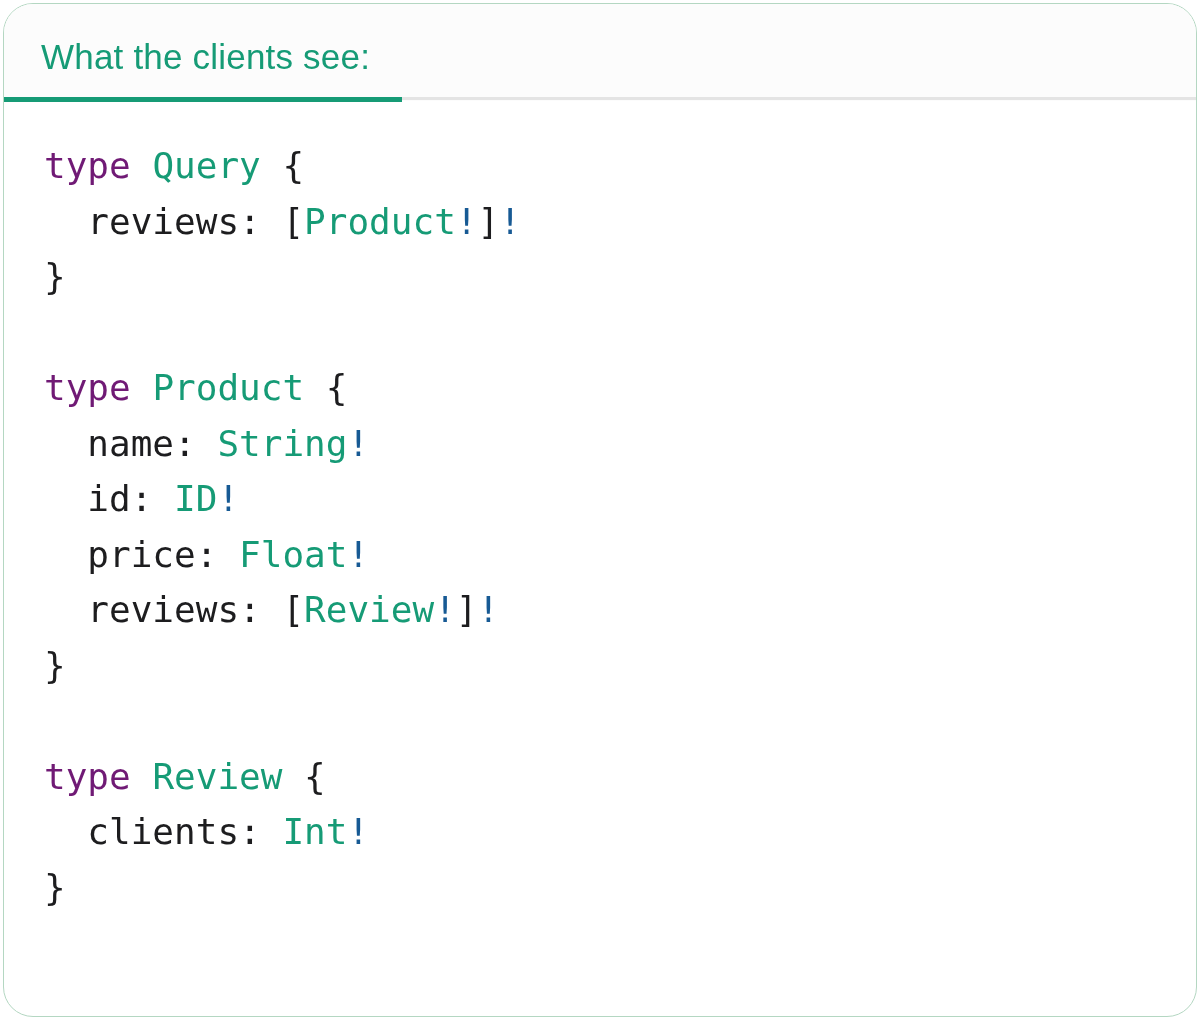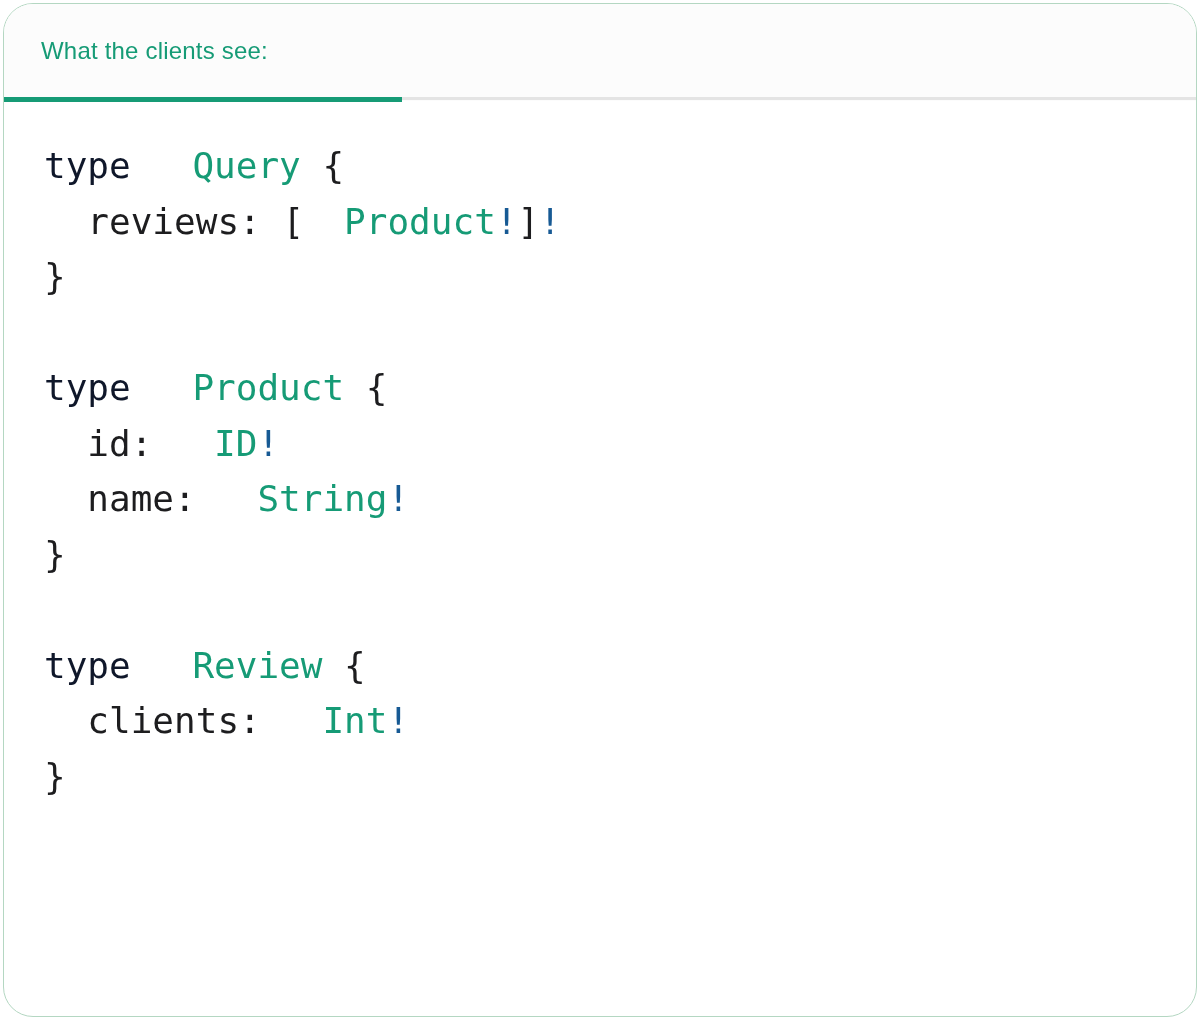--- a/index.html
+++ b/index.html
@@ -33,21 +33,21 @@
   .tab {
     position: absolute;
     left: 0; top: 0; bottom: 0;
     width: 398px;
     cursor: pointer;
   }
   .tab-label {
     position: absolute;
     left: 37px;
     top: 33px;
-    font-size: 24px;
+    font-size: 35px;
     font-weight: 500;
     letter-spacing: 0.2px;
     color: #169b76;
     white-space: nowrap;
   }
   .tab .underline {
     position: absolute;
     left: 0; bottom: -1px;
     width: 100%;
     height: 5px;
@@ -60,44 +60,46 @@
     padding: 37px 0 0 40px;
   }
   .code {
     font-family: "DejaVu Sans Mono", monospace;
     font-size: 36px;
     line-height: 55.5px;
     color: #1d1d1f;
   }
   .code-line { white-space: pre; min-height: 55.5px; }
   .tok-plain    { color: #1d1d1f; }
-  .tok-kw       { color: #0f172a; }
-  .tok-typename { color: #169b76; margin-left: 40px; }
+  .tok-kw       { color: #701a75; }
+  .tok-typename { color: #169b76; }
   .tok-bang     { color: #175a94; }
 </style>
 </head>
 <body>
 
 <div class="card">
   <div class="tab-bar">
     <div class="divider"></div>
     <div class="tab">
       <span class="tab-label">What the clients see:</span>
       <div class="underline"></div>
     </div>
   </div>
   <div class="code-area">
     <div class="code">
         <div class="code-line"><span class="tok-kw">type</span><span class="tok-plain"> </span><span class="tok-typename">Query</span><span class="tok-plain"> {</span></div>
         <div class="code-line"><span class="tok-plain">  reviews: [</span><span class="tok-typename">Product</span><span class="tok-bang">!</span><span class="tok-plain">]</span><span class="tok-bang">!</span></div>
         <div class="code-line"><span class="tok-plain">}</span></div>
         <div class="code-line">&nbsp;</div>
         <div class="code-line"><span class="tok-kw">type</span><span class="tok-plain"> </span><span class="tok-typename">Product</span><span class="tok-plain"> {</span></div>
+        <div class="code-line"><span class="tok-plain">  name: </span><span class="tok-typename">String</span><span class="tok-bang">!</span></div>
         <div class="code-line"><span class="tok-plain">  id: </span><span class="tok-typename">ID</span><span class="tok-bang">!</span></div>
-        <div class="code-line"><span class="tok-plain">  name: </span><span class="tok-typename">String</span><span class="tok-bang">!</span></div>
+        <div class="code-line"><span class="tok-plain">  price: </span><span class="tok-typename">Float</span><span class="tok-bang">!</span></div>
+        <div class="code-line"><span class="tok-plain">  reviews: [</span><span class="tok-typename">Review</span><span class="tok-bang">!</span><span class="tok-plain">]</span><span class="tok-bang">!</span></div>
         <div class="code-line"><span class="tok-plain">}</span></div>
         <div class="code-line">&nbsp;</div>
         <div class="code-line"><span class="tok-kw">type</span><span class="tok-plain"> </span><span class="tok-typename">Review</span><span class="tok-plain"> {</span></div>
         <div class="code-line"><span class="tok-plain">  clients: </span><span class="tok-typename">Int</span><span class="tok-bang">!</span></div>
         <div class="code-line"><span class="tok-plain">}</span></div>
       </div>
   </div>
 </div>
 
 </body></html>

